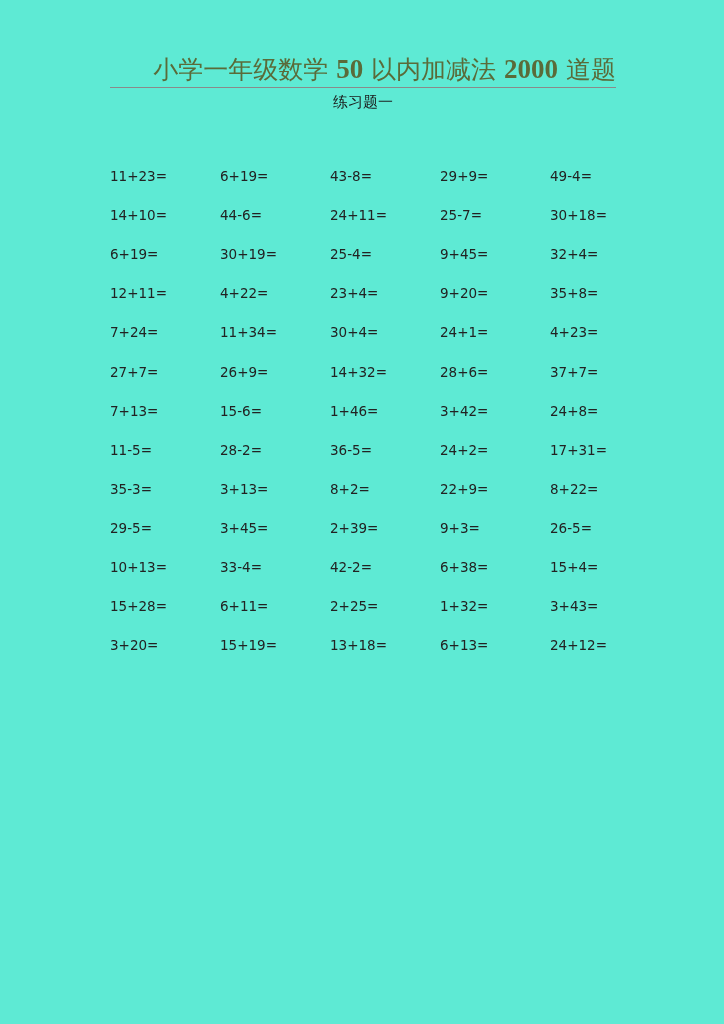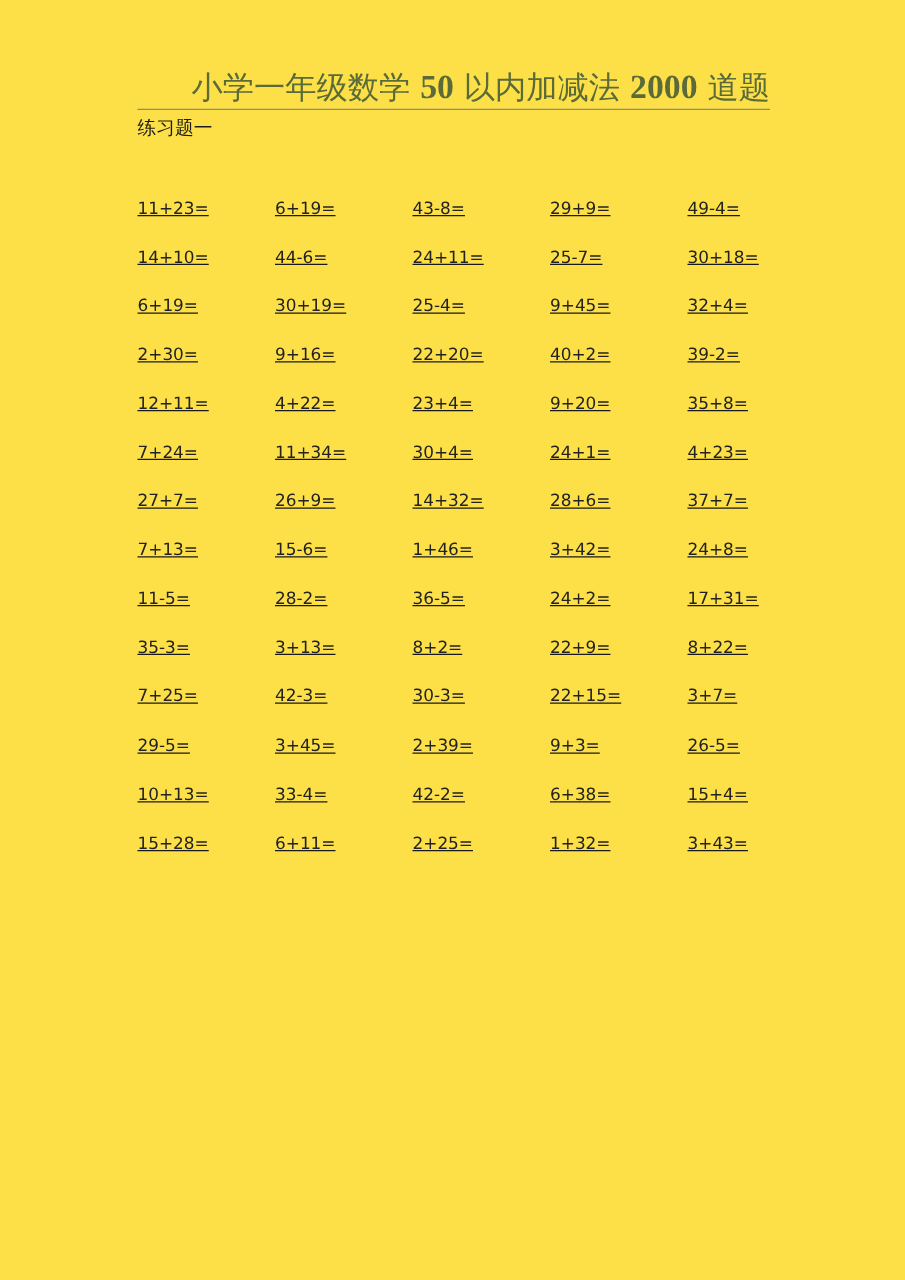--- a/index.html
+++ b/index.html
@@ -12,21 +12,21 @@
       height: 1024px;
       position: relative;
       overflow: hidden;
       font-family: "DejaVu Sans", "Liberation Sans", sans-serif;
       color: #1a1a1a;
     }
     .page {
       position: absolute;
       left: 0; top: 0;
       width: 724px; height: 1024px;
-      background: #fde047;
+      background: #5eead4;
     }
     .title {
       position: absolute;
       left: 110px;
       width: 506px;
       top: 52px;
       height: 34px;
       text-align: right;
       font-family: "DejaVu Serif", "Liberation Serif", serif;
       font-size: 25px;
@@ -47,36 +47,35 @@
       width: 506px;
       height: 0;
       border-top: 1.5px solid #8a8a8a;
     }
     .subtitle {
       position: absolute;
       left: 110px;
       width: 506px;
       top: 91px;
       height: 22px;
-      text-align: left;
+      text-align: center;
       font-size: 15px;
       line-height: 22px;
       color: #1a1a1a;
     }
     .grid {
       position: absolute;
       left: 110px;
       top: 147px;
       width: 520px;
     }
     .row {
       display: flex;
       height: 39.1px;
-      align-items: center;
-      text-decoration: underline;
+      align-items: flex-end;
     }
     .cell {
       width: 110px;
       flex: 0 0 110px;
       font-family: "DejaVu Sans", "Liberation Sans", sans-serif;
       font-size: 13.5px;
       color: #222222;
       white-space: nowrap;
       line-height: 20px;
     }
@@ -107,27 +106,20 @@
         <div class="cell">30+18=</div>
       </div>
       <div class="row">
         <div class="cell">6+19=</div>
         <div class="cell">30+19=</div>
         <div class="cell">25-4=</div>
         <div class="cell">9+45=</div>
         <div class="cell">32+4=</div>
       </div>
       <div class="row">
-        <div class="cell">2+30=</div>
-        <div class="cell">9+16=</div>
-        <div class="cell">22+20=</div>
-        <div class="cell">40+2=</div>
-        <div class="cell">39-2=</div>
-      </div>
-      <div class="row">
         <div class="cell">12+11=</div>
         <div class="cell">4+22=</div>
         <div class="cell">23+4=</div>
         <div class="cell">9+20=</div>
         <div class="cell">35+8=</div>
       </div>
       <div class="row">
         <div class="cell">7+24=</div>
         <div class="cell">11+34=</div>
         <div class="cell">30+4=</div>
@@ -156,41 +148,41 @@
         <div class="cell">17+31=</div>
       </div>
       <div class="row">
         <div class="cell">35-3=</div>
         <div class="cell">3+13=</div>
         <div class="cell">8+2=</div>
         <div class="cell">22+9=</div>
         <div class="cell">8+22=</div>
       </div>
       <div class="row">
-        <div class="cell">7+25=</div>
-        <div class="cell">42-3=</div>
-        <div class="cell">30-3=</div>
-        <div class="cell">22+15=</div>
-        <div class="cell">3+7=</div>
-      </div>
-      <div class="row">
         <div class="cell">29-5=</div>
         <div class="cell">3+45=</div>
         <div class="cell">2+39=</div>
         <div class="cell">9+3=</div>
         <div class="cell">26-5=</div>
       </div>
       <div class="row">
         <div class="cell">10+13=</div>
         <div class="cell">33-4=</div>
         <div class="cell">42-2=</div>
         <div class="cell">6+38=</div>
         <div class="cell">15+4=</div>
       </div>
       <div class="row">
         <div class="cell">15+28=</div>
         <div class="cell">6+11=</div>
         <div class="cell">2+25=</div>
         <div class="cell">1+32=</div>
         <div class="cell">3+43=</div>
       </div>
+      <div class="row">
+        <div class="cell">3+20=</div>
+        <div class="cell">15+19=</div>
+        <div class="cell">13+18=</div>
+        <div class="cell">6+13=</div>
+        <div class="cell">24+12=</div>
+      </div>
     </div>
 </div>
 
 </body></html>

